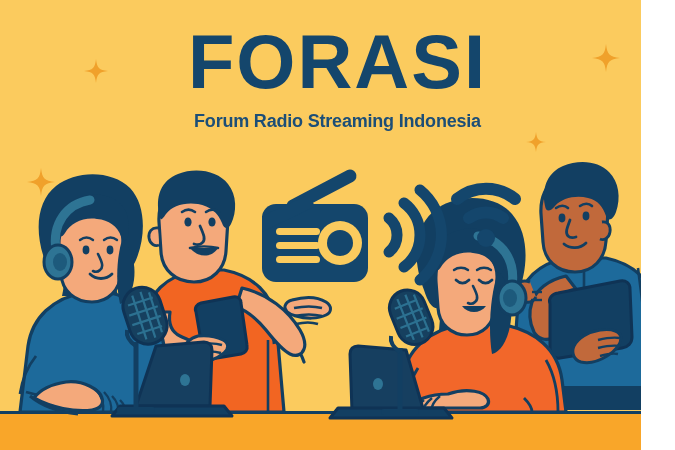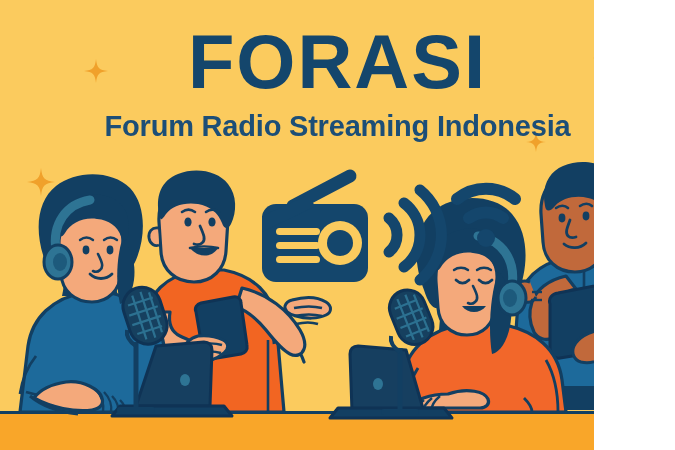--- a/index.html
+++ b/index.html
@@ -3,21 +3,21 @@
 <meta charset="utf-8">
 <title>FORASI</title>
 <style>
   html, body {
     margin: 0;
     padding: 0;
     background: #ffffff;
   }
   #poster {
     position: relative;
-    width: 594px;
+    width: 641px;
     height: 450px;
     overflow: hidden;
     background: #84cc16;
     font-family: "Liberation Sans", sans-serif;
   }
   
   .bg-wall {
     position: absolute;
     left: 0; top: 0;
     width: 675px; height: 413px;
@@ -50,21 +50,21 @@
     font-family: "Liberation Sans", sans-serif;
     font-size: 76px;
     font-weight: bold;
     letter-spacing: 2px;
     color: #14466C;
     line-height: 1.0;
     margin: 0;
   }
   .subtitle {
     font-family: "Liberation Sans", sans-serif;
-    font-size: 29px;
+    font-size: 18px;
     font-weight: bold;
     color: #1C4E77;
     letter-spacing: -0.2px;
     margin: 12px 0 0 0;
     line-height: 1.0;
   }
 
   
   .art {
     position: absolute;

